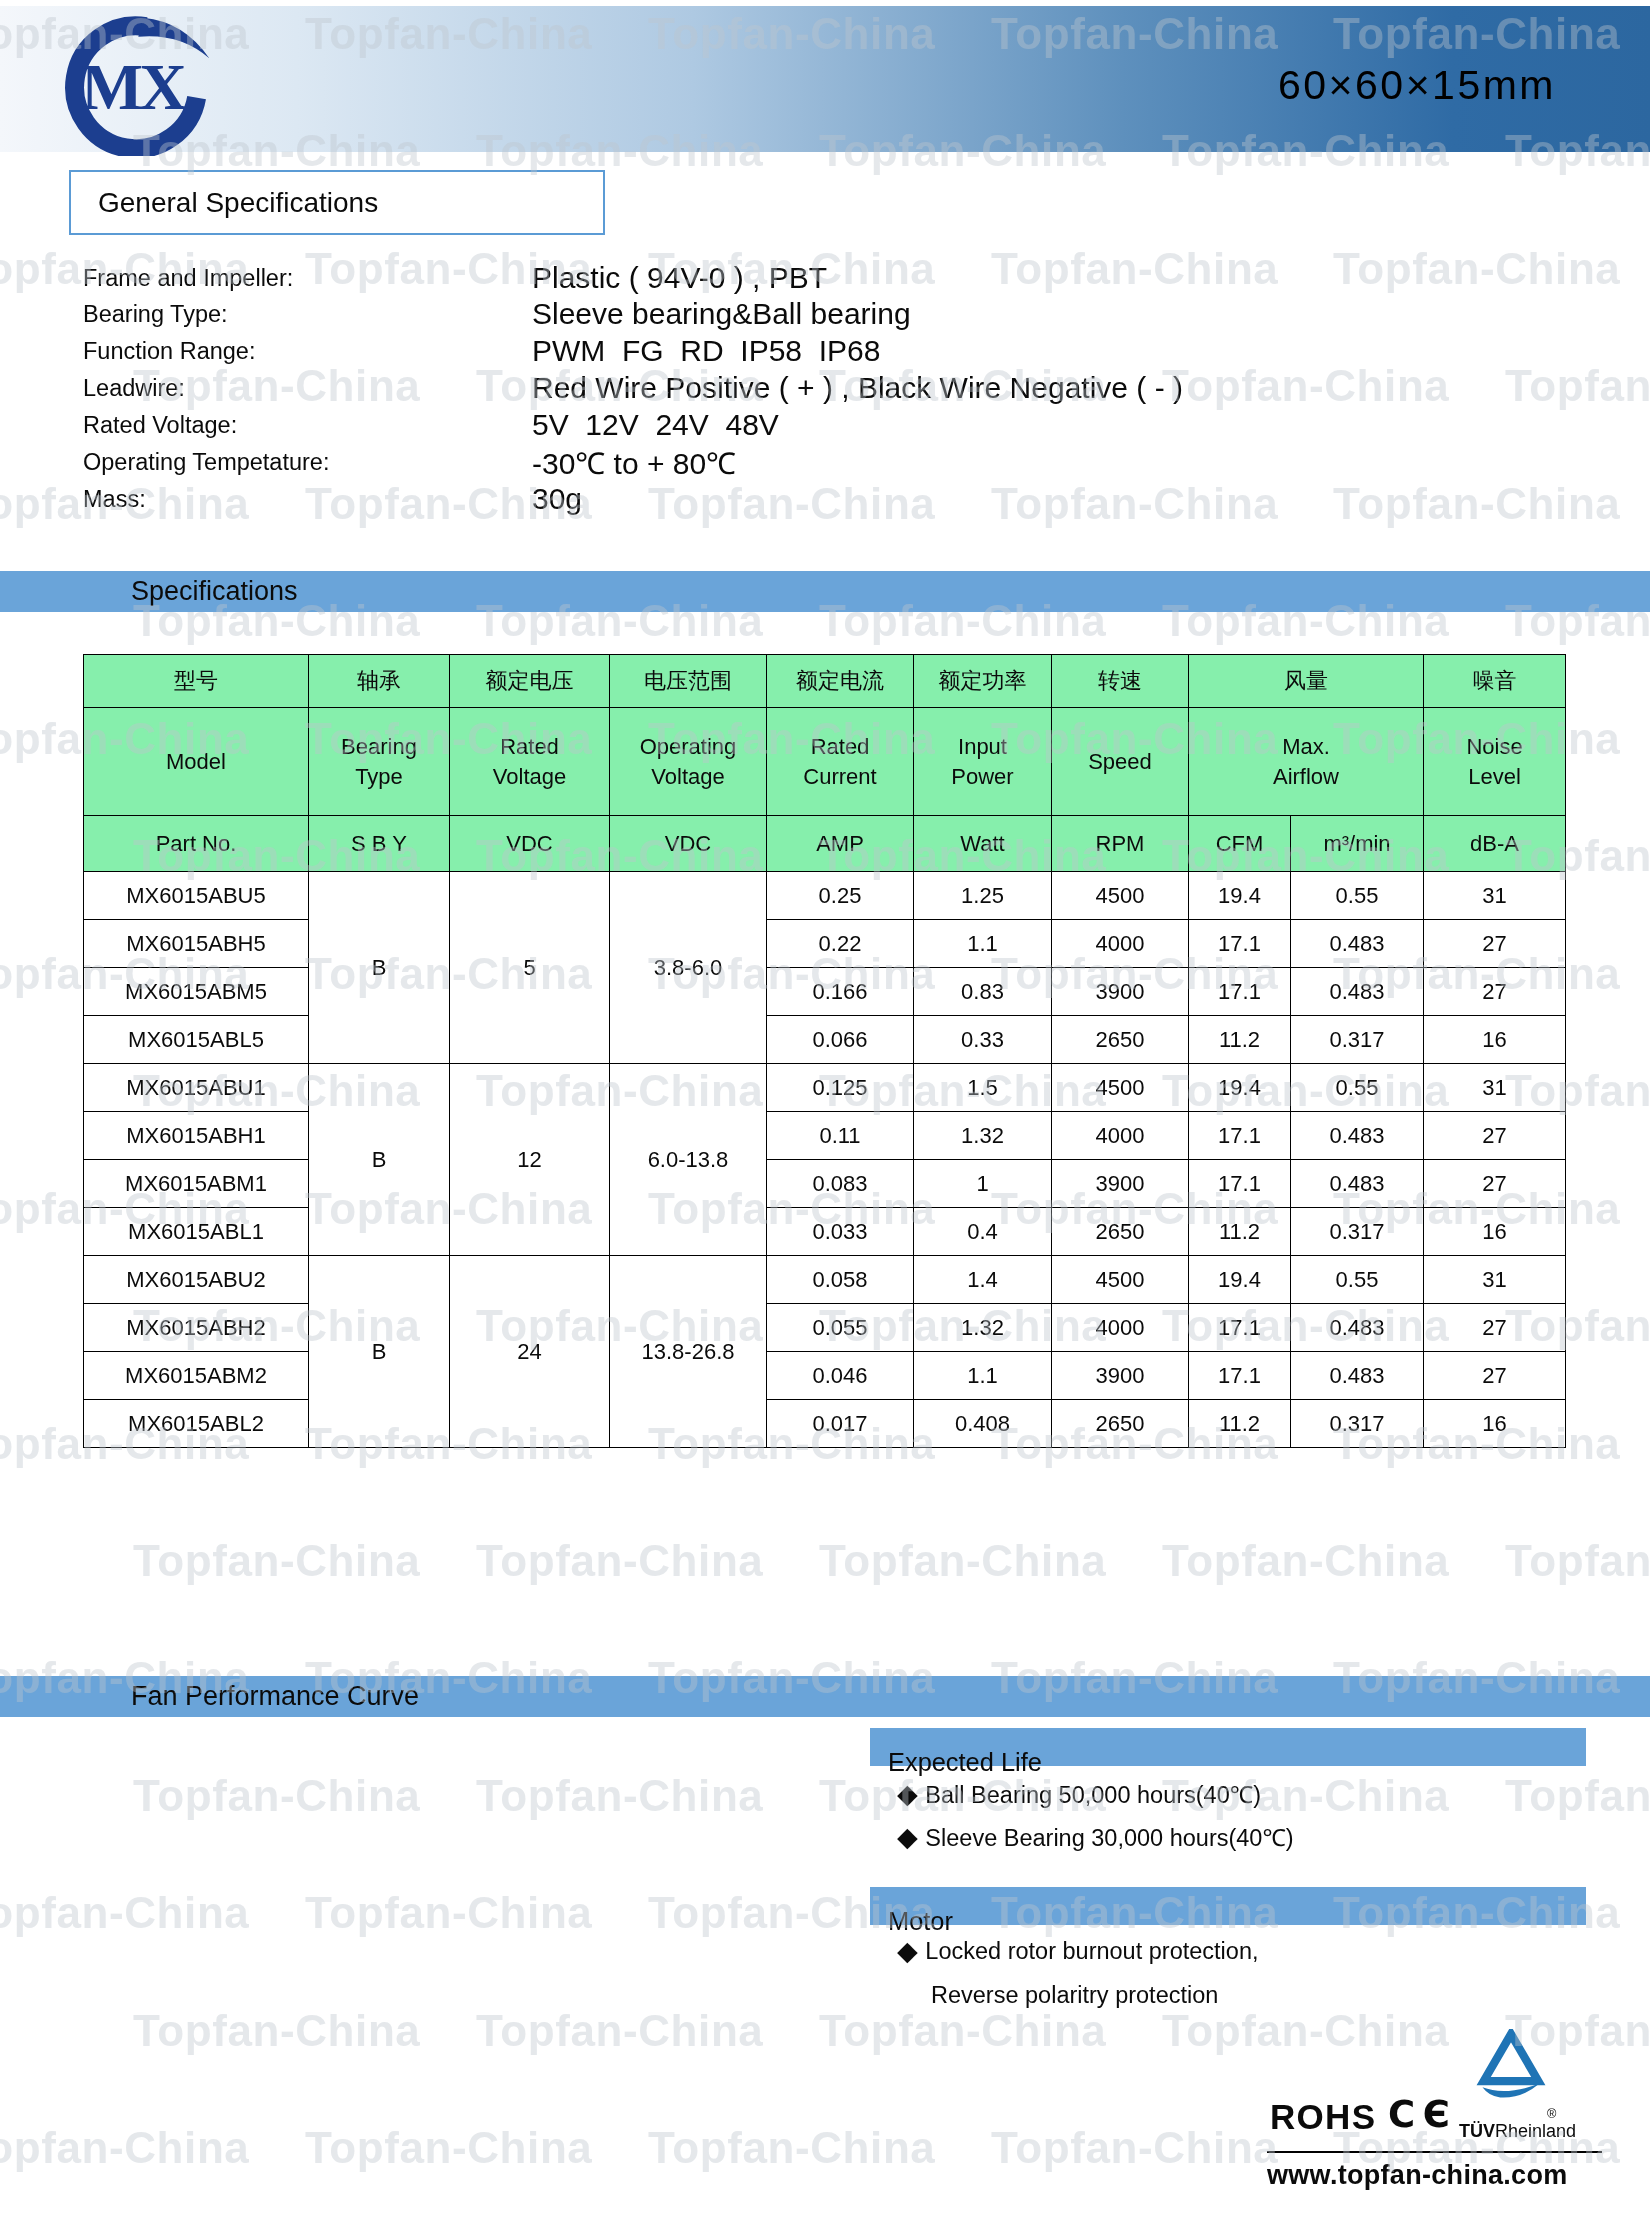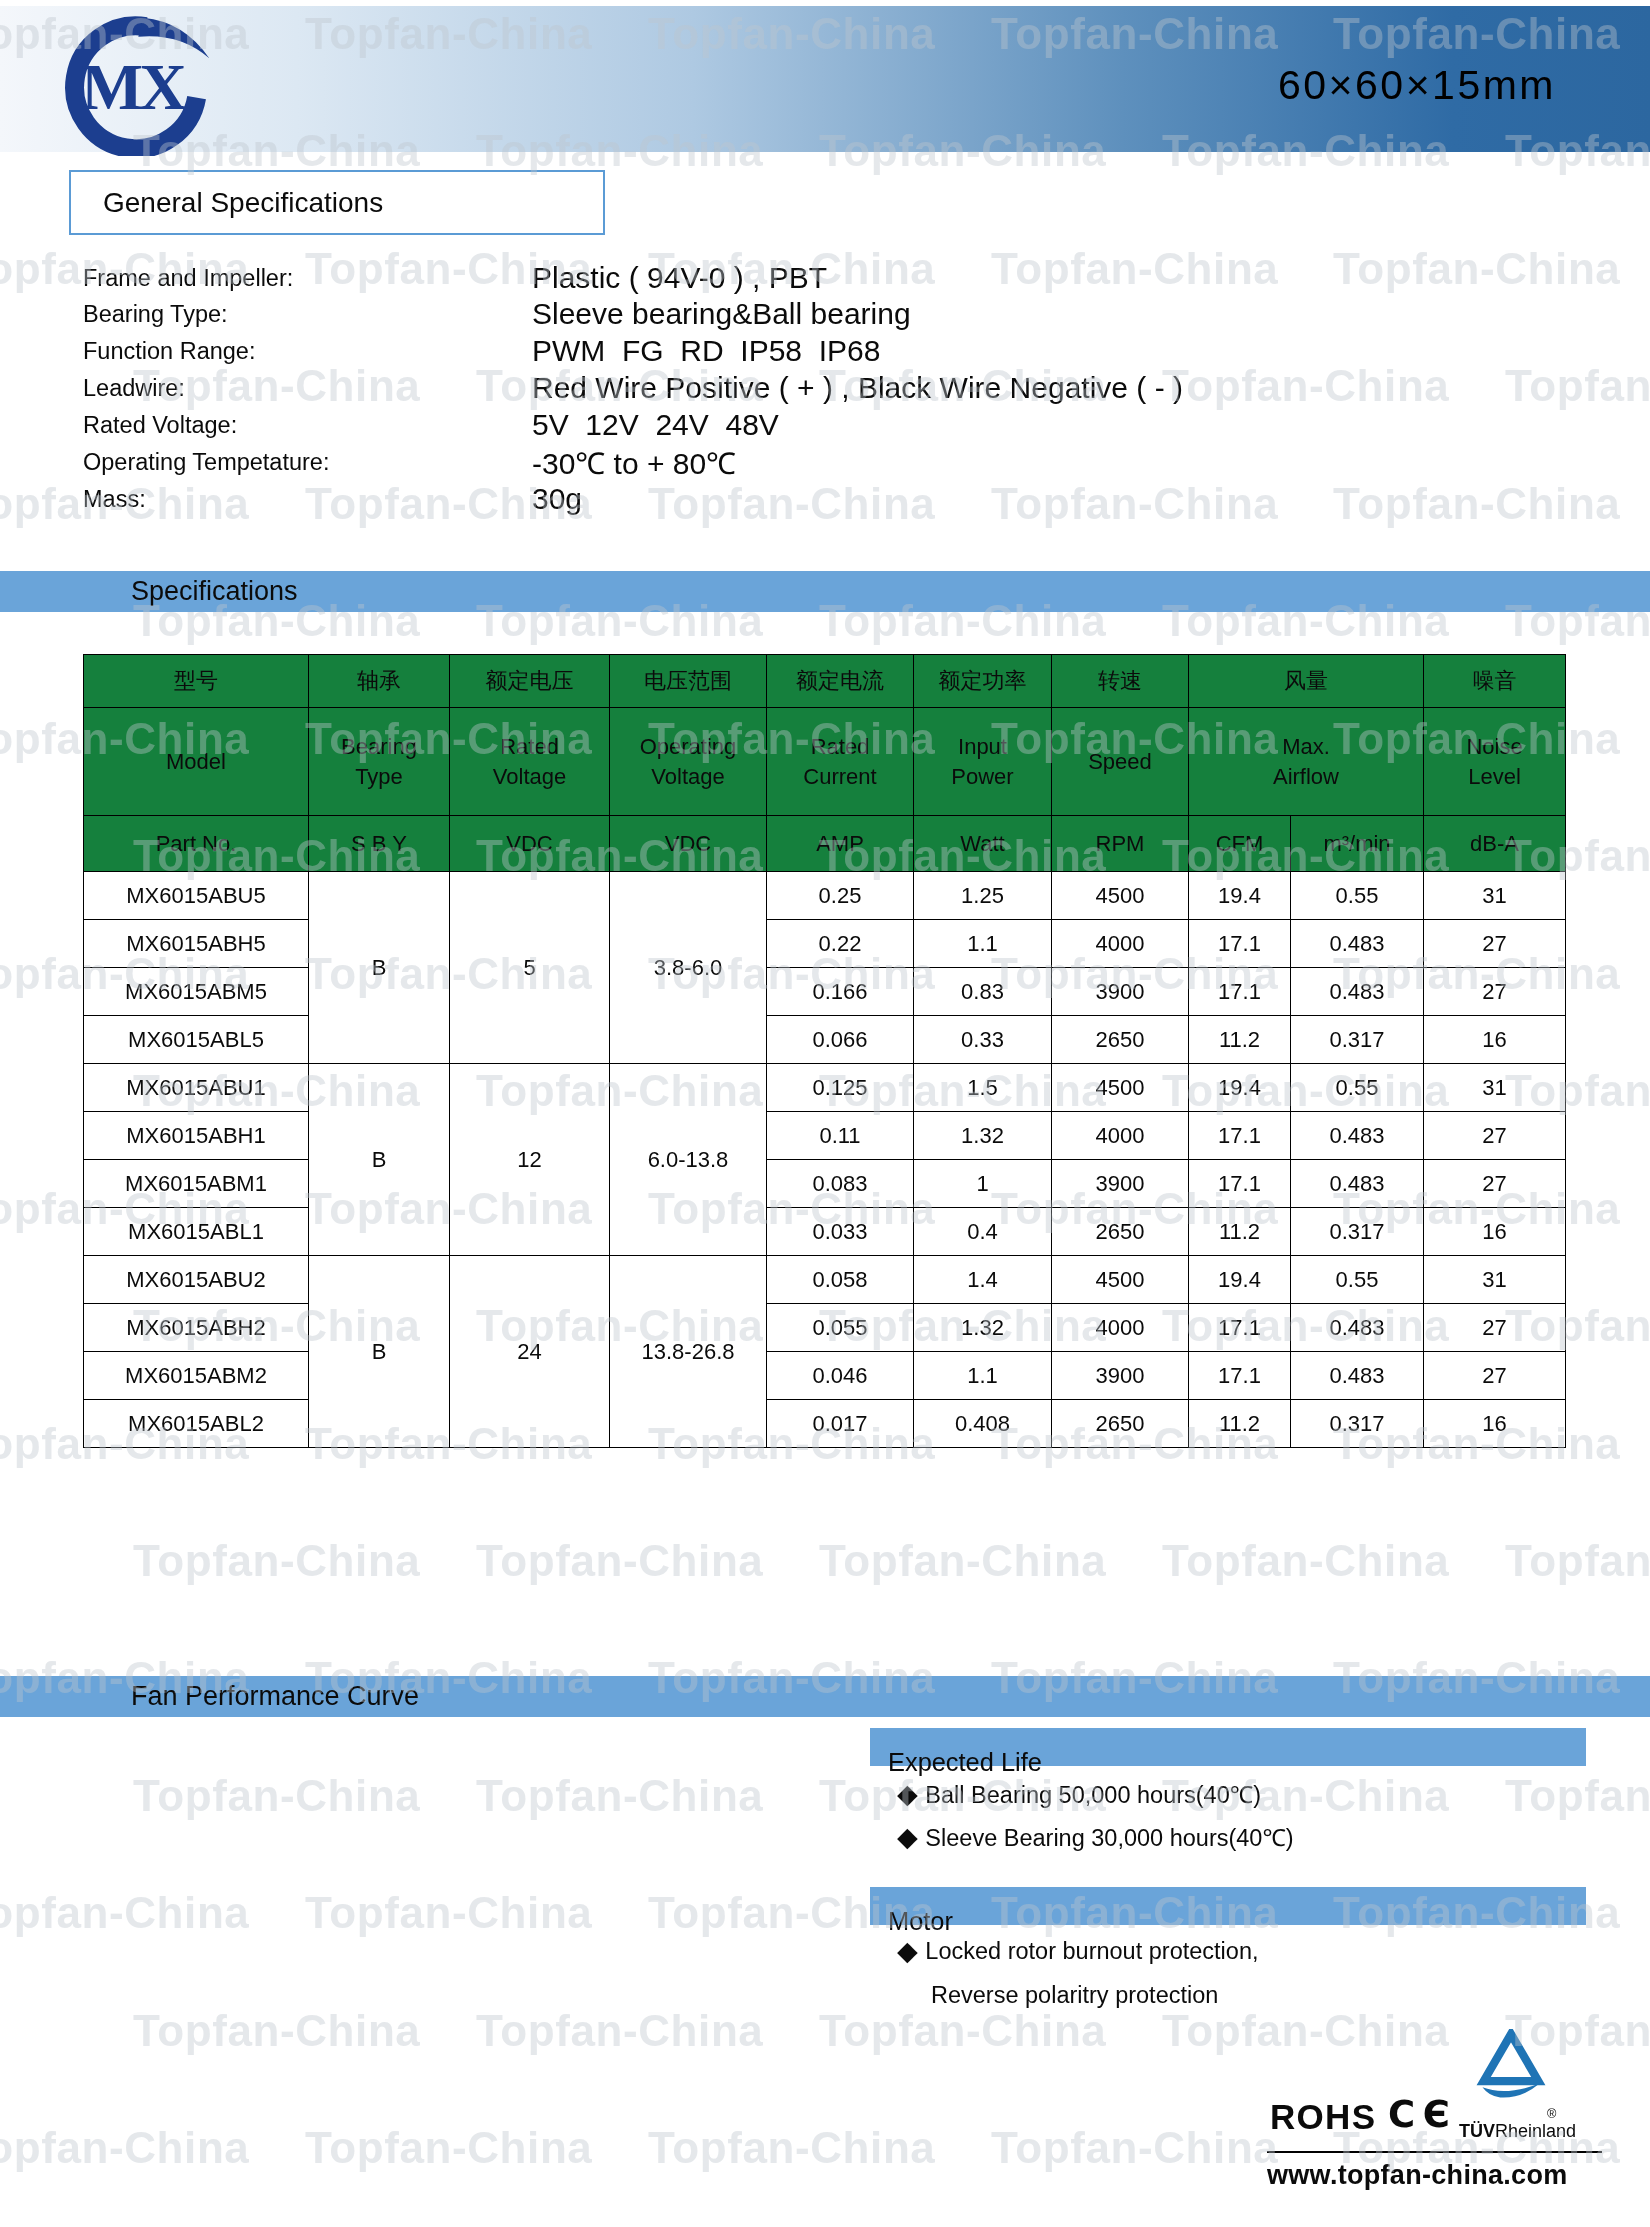--- a/index.html
+++ b/index.html
@@ -19,38 +19,38 @@
   }
   .size-title{
     position:absolute;right:95px;top:6.3px;height:146px;display:flex;align-items:center;
     font-size:41px;font-weight:400;letter-spacing:2.5px;color:#000;
   }
   
   .gen-box{
     position:absolute;left:69px;top:170px;width:532px;height:61px;
     border:2.5px solid #5b9bd5;display:flex;align-items:center;background:#fff0;
   }
-  .gen-box .t{font-size:28px;padding-left:14px;color:#0b0b0b;margin-left:18px;}
+  .gen-box .t{font-size:28px;padding-left:27px;color:#0b0b0b;}
   .spec-list{position:absolute;left:0;top:0;}
   .spec-row{position:absolute;height:32px;display:flex;align-items:center;}
   .spec-label{position:absolute;left:83px;font-size:23.5px;white-space:pre;}
   .spec-value{position:absolute;left:532px;font-size:30px;white-space:pre;}
   
   .band{position:absolute;background:#6AA4D9;}
   .band .bt{font-size:27px;color:#0b0b0b;}
   .band-full{left:0;width:1651px;height:41px;display:flex;align-items:center;}
   .band-full .bt{padding-left:131px;}
   .band-side{left:870px;width:716px;height:38px;display:flex;align-items:center;}
   .band-side .bt{padding-left:18px;font-size:25.4px;margin-top:30px;}
   
   .spec-table-wrap{position:absolute;left:83px;top:654px;}
   table.spec{border-collapse:collapse;table-layout:fixed;width:1481px;border:1.9px solid #000;}
   table.spec td{border:1.3px solid #000;text-align:center;vertical-align:middle;
     font-size:22px;color:#0b0b0b;padding:0;}
-  table.spec thead td{background:#15803d;}
+  table.spec thead td{background:#86efac;}
   tr.row-cn{height:53px;}
   tr.row-en{height:108px;}
   tr.row-units{height:56px;}
   table.spec tbody tr{height:48px;background:#fff;}
   .pre{white-space:pre-line;line-height:1.35;}
   
   .bullet-line{position:absolute;display:flex;align-items:center;font-size:23.5px;}
   .diamond{font-size:27px;margin-right:7.6px;line-height:1;}
   .cont-line{position:absolute;font-size:23.5px;}
   

